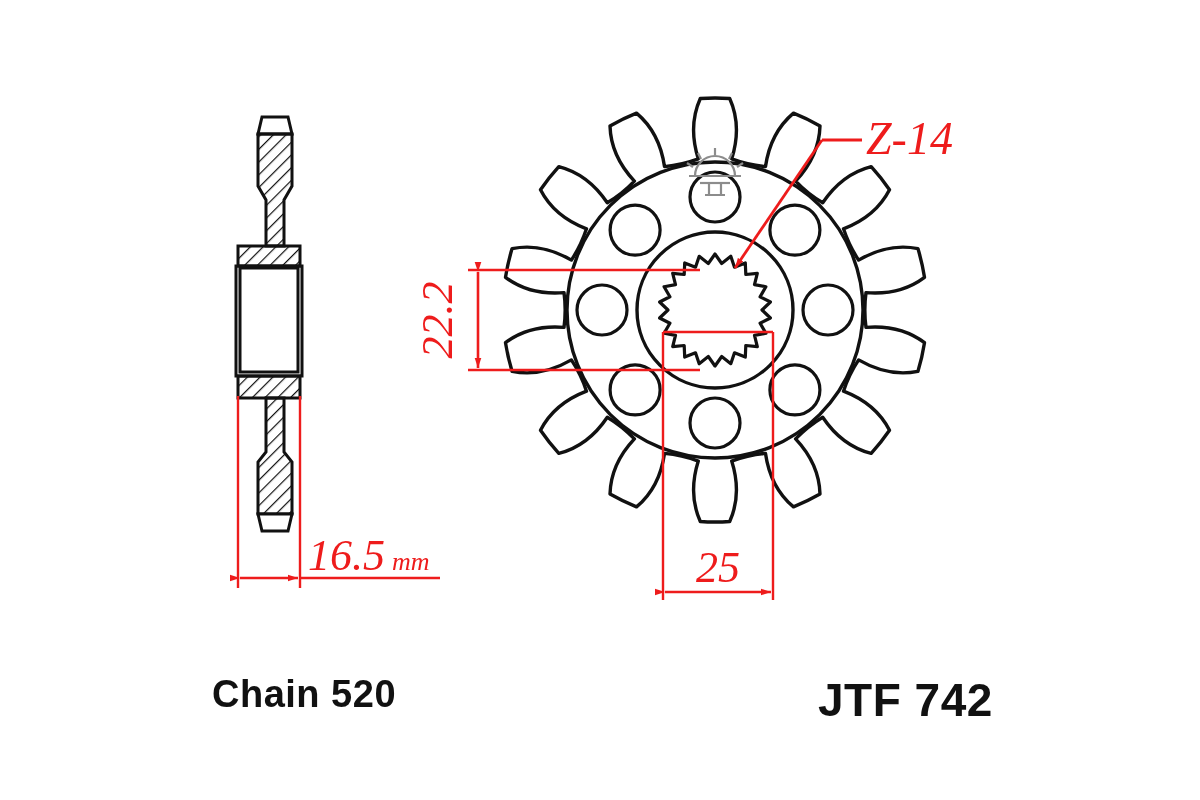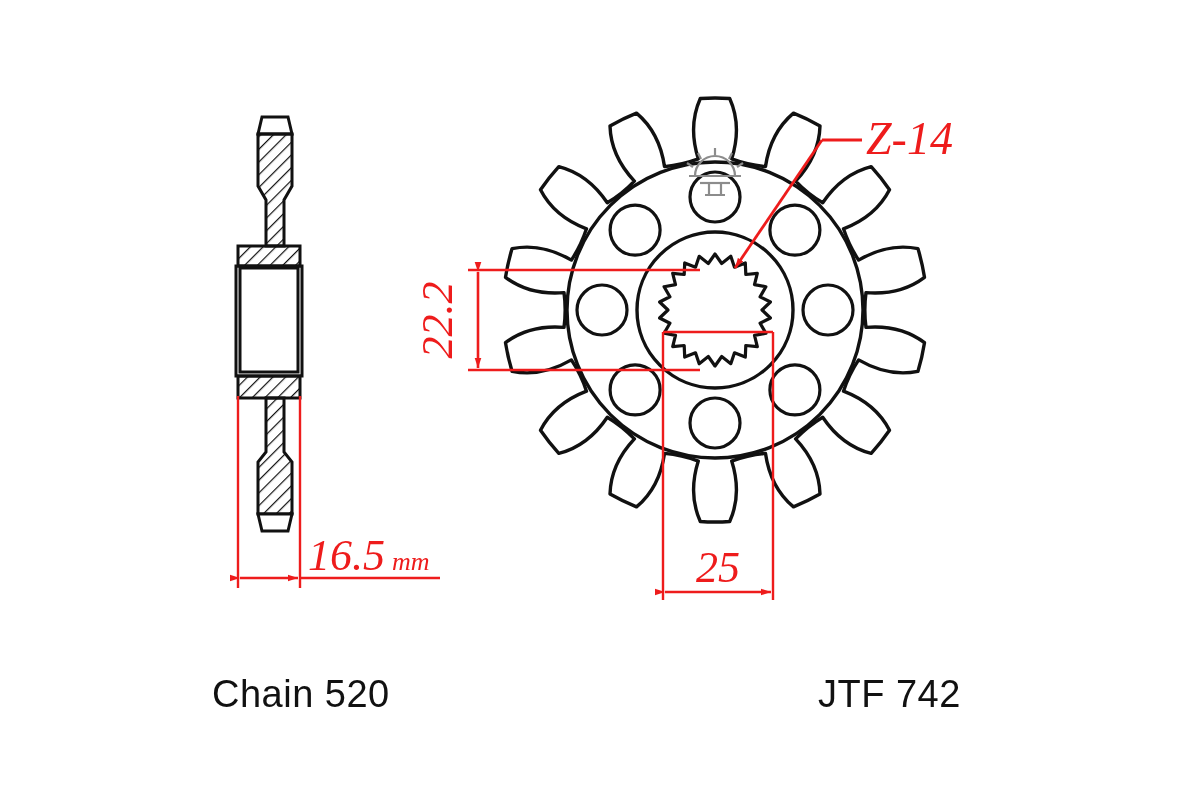--- a/index.html
+++ b/index.html
@@ -20,32 +20,32 @@
     left: 0;
     top: 0;
     width: 1200px;
     height: 800px;
   }
   .label-text {
     position: absolute;
     white-space: nowrap;
     color: #111111;
     font-family: "Liberation Sans", sans-serif;
-    font-weight: normal;
+    font-weight: bold;
   }
   #chain-label {
     left: 212px;
     top: 673px;
     font-size: 38px;
     letter-spacing: 0.5px;
   }
   #part-number-label {
     left: 818px;
     top: 673px;
-    font-size: 38px;
+    font-size: 46px;
     letter-spacing: 0.5px;
   }
 </style>
 </head>
 <body>
 
 <div id="sheet">
 
   <svg id="drawing-svg" viewBox="0 0 1200 800">
 

